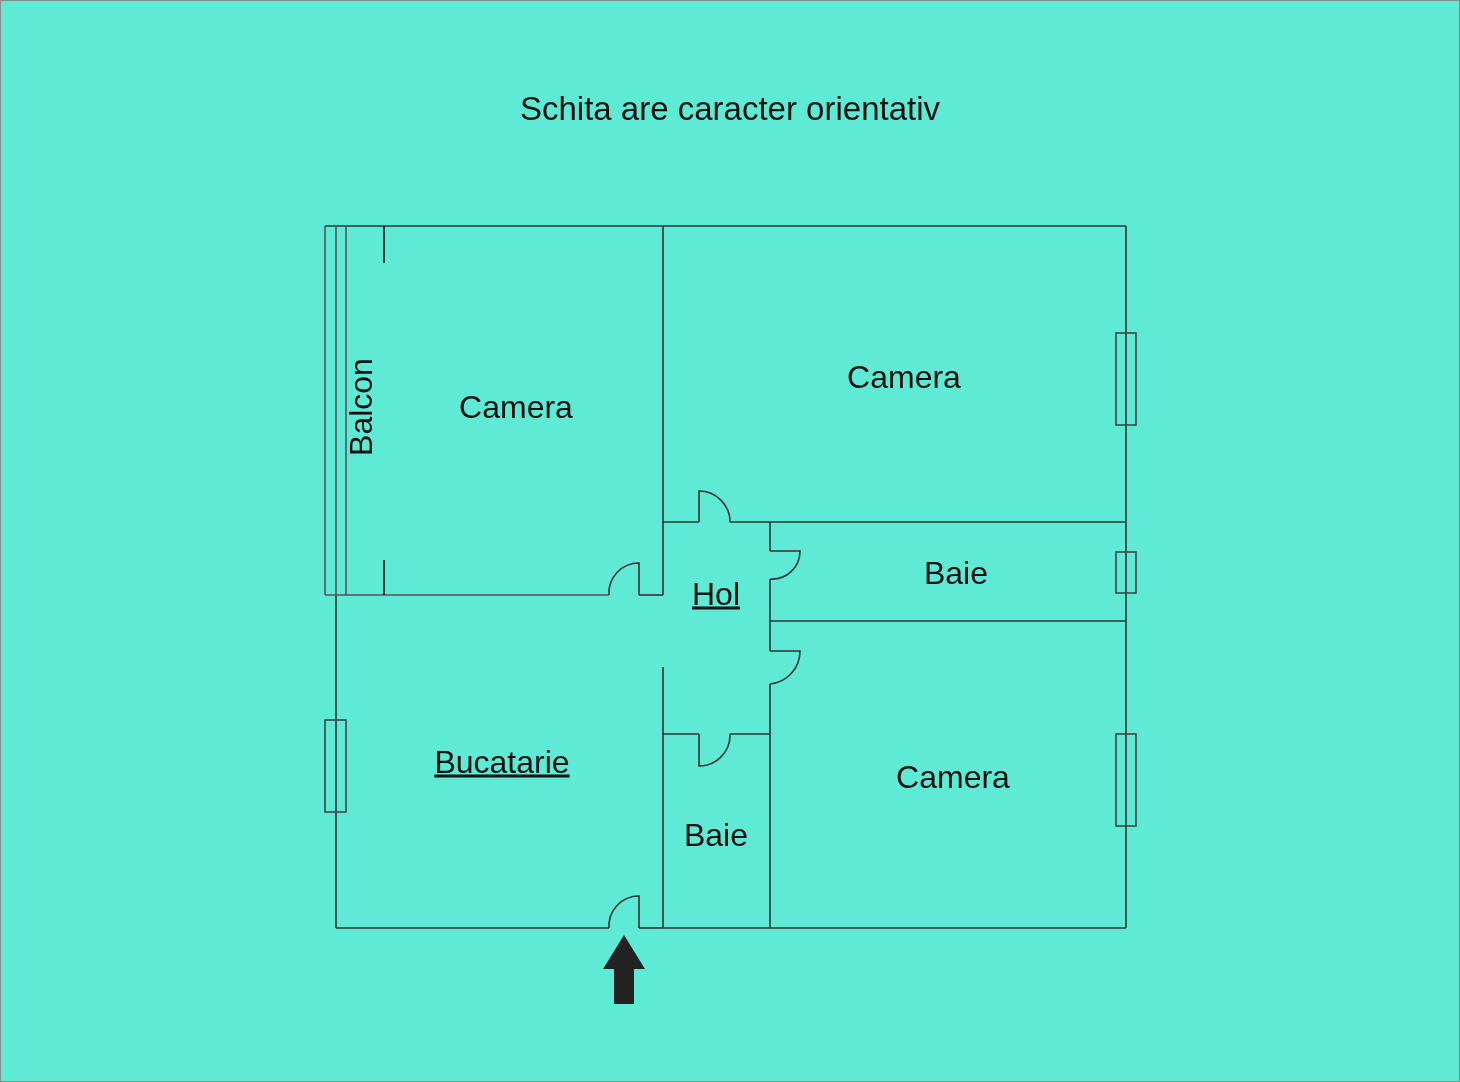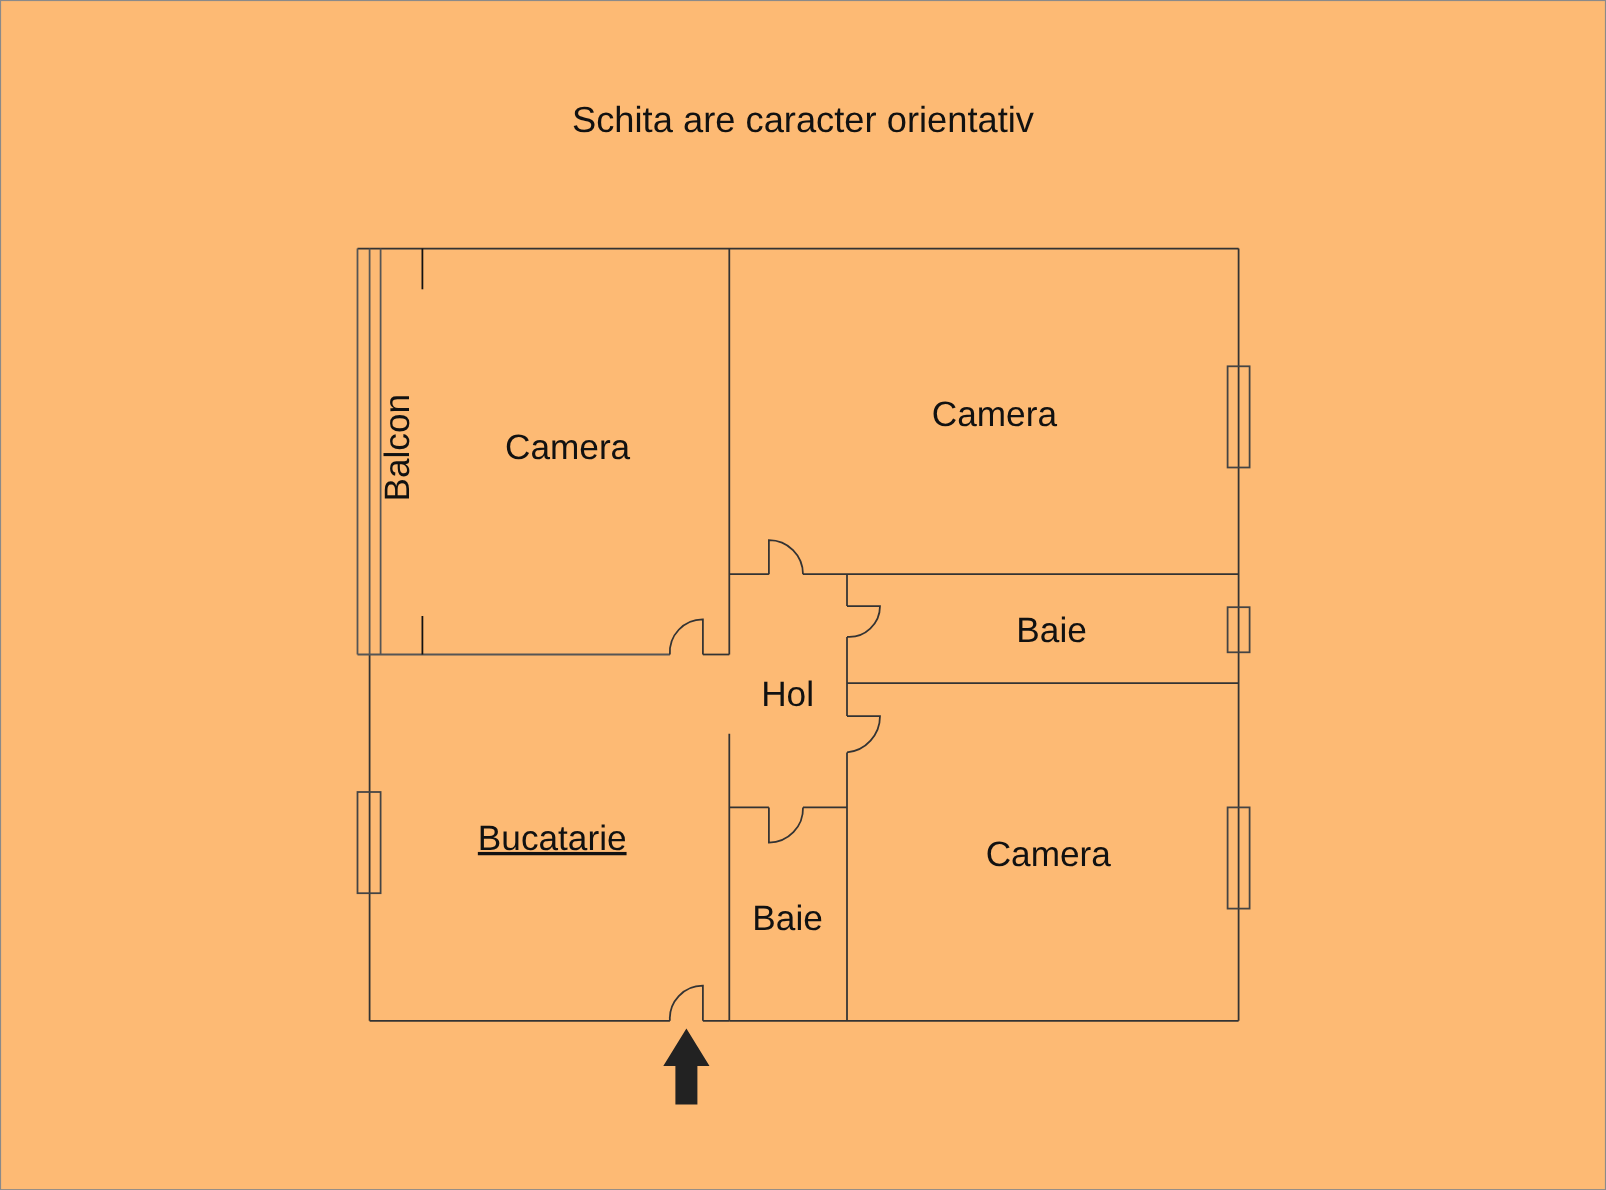--- a/index.html
+++ b/index.html
@@ -1,16 +1,16 @@
 <!DOCTYPE html>
 <html><head>
 <meta charset="utf-8">
 <style>
   html,body{margin:0;padding:0;background:#fff;}
-  #canvas{position:relative;width:1460px;height:1082px;background:#fdba74;overflow:hidden;}
+  #canvas{position:relative;width:1460px;height:1082px;background:#5eead4;overflow:hidden;}
   #frame{position:absolute;left:0;top:0;width:1458px;height:1080px;border:1px solid #8a8a8a;}
   .title{position:absolute;left:0;width:1460px;top:90px;text-align:center;font-family:"Liberation Sans",sans-serif;font-size:33px;color:#111;}
   svg{position:absolute;left:0;top:0;}
   .lbl{position:absolute;font-family:"Liberation Sans",sans-serif;font-size:32px;color:#111;white-space:nowrap;transform:translate(-50%,-50%);}
   .rot{transform:translate(-50%,-50%) rotate(-90deg);}
 </style>
 </head>
 <body>
 
 <div id="canvas">
@@ -67,17 +67,17 @@
       <rect x="1116" y="734" width="20" height="92"></rect>
     </g>
 
     <path d="M624 935 L645 969 L634 969 L634 1004 L614 1004 L614 969 L603 969 Z" fill="#222" stroke="none"></path>
   </svg>
 
   <div class="lbl rot" style="left:361px;top:407px;">Balcon</div>
   <div class="lbl" style="left:516px;top:407px;">Camera</div>
   <div class="lbl" style="left:904px;top:377px;">Camera</div>
   <div class="lbl" style="left:956px;top:573px;">Baie</div>
-  <div class="lbl" style="left:716px;top:631px;">Hol</div>
+  <div class="lbl" style="left:716px;top:594px;text-decoration:underline;">Hol</div>
   <div class="lbl" style="left:502px;top:762px;text-decoration:underline;">Bucatarie</div>
   <div class="lbl" style="left:716px;top:835px;">Baie</div>
   <div class="lbl" style="left:953px;top:777px;">Camera</div>
 </div>
 
 </body></html>

